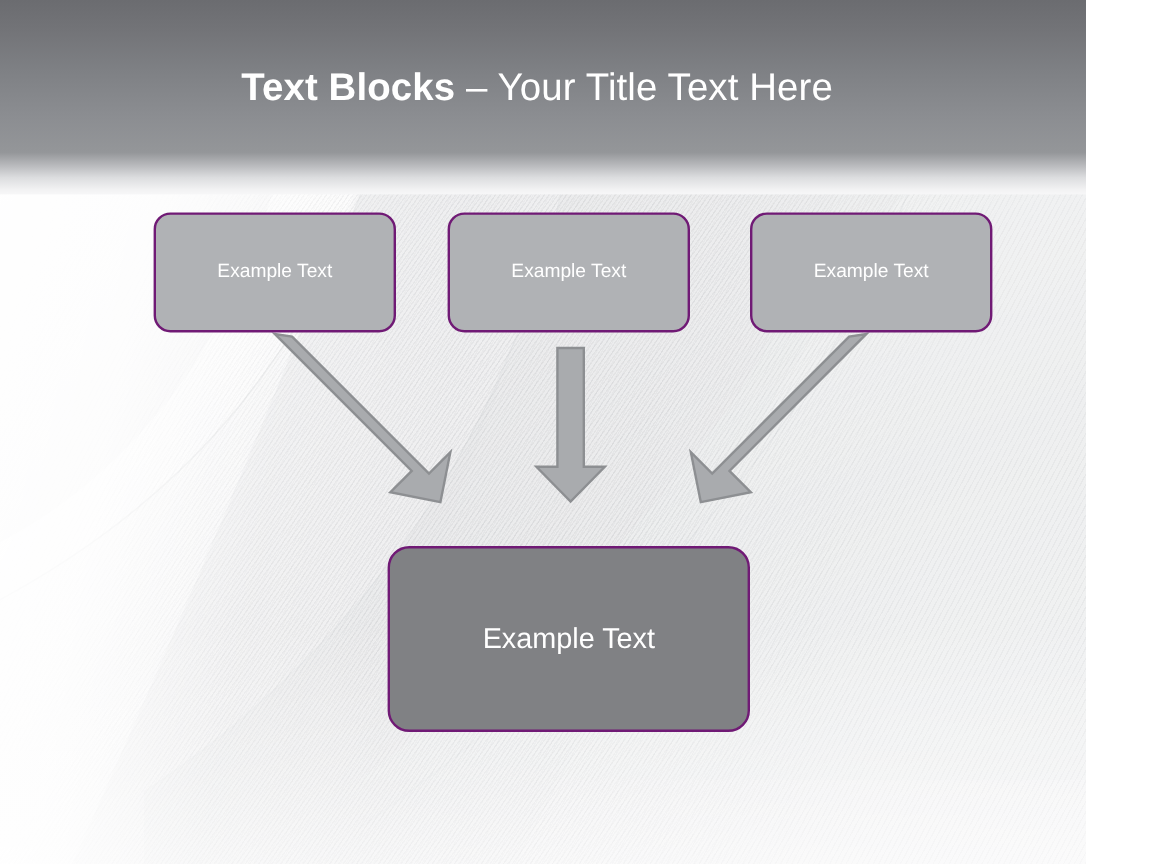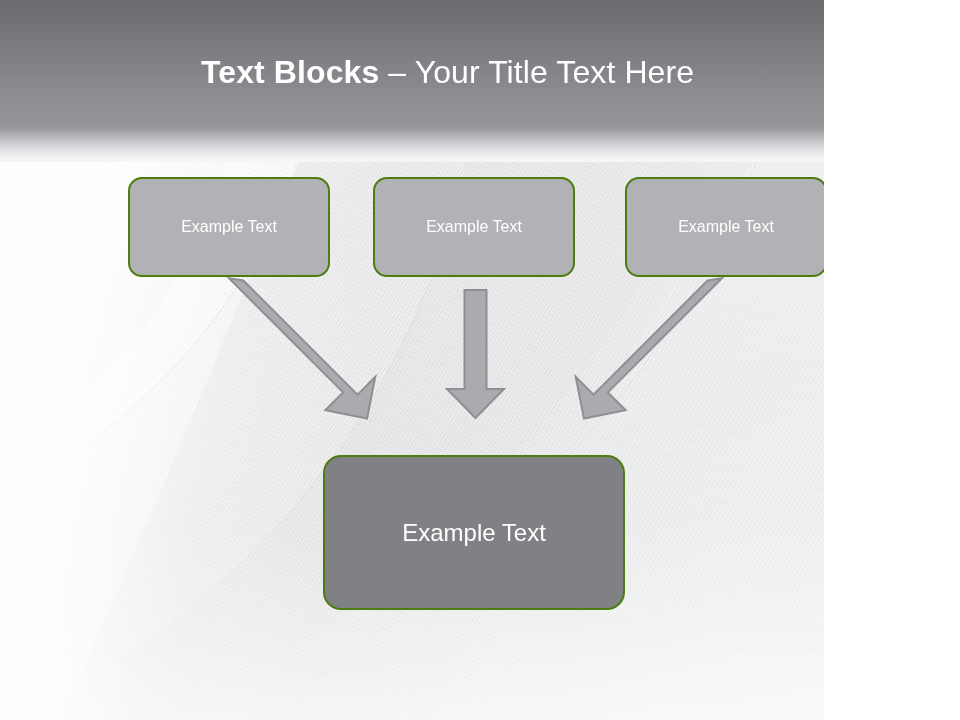--- a/index.html
+++ b/index.html
@@ -3,21 +3,21 @@
 <meta charset="utf-8">
 <title>Text Blocks Slide</title>
 <style>
   html, body {
     margin: 0;
     padding: 0;
     background: #ffffff;
   }
   #slide {
     position: relative;
-    width: 824px;
+    width: 905px;
     height: 720px;
     overflow: hidden;
     font-family: "Liberation Sans", sans-serif;
     background: #737373;
     -webkit-font-smoothing: antialiased;
   }
 
   
   .bg-layer {
     position: absolute;
@@ -99,21 +99,21 @@
     white-space: nowrap;
     letter-spacing: 0.1px;
   }
   #slide-title .t-bold { font-weight: bold; }
   #slide-title .t-reg  { font-weight: normal; }
 
   
   .node-box {
     position: absolute;
     box-sizing: border-box;
-    border: 2px solid #4d7c0f;
+    border: 2px solid #701a75;
     border-radius: 14px;
     display: flex;
     align-items: center;
     justify-content: center;
     color: #ffffff;
     text-align: center;
   }
   .node-top {
     width: 202px;
     height: 100px;

